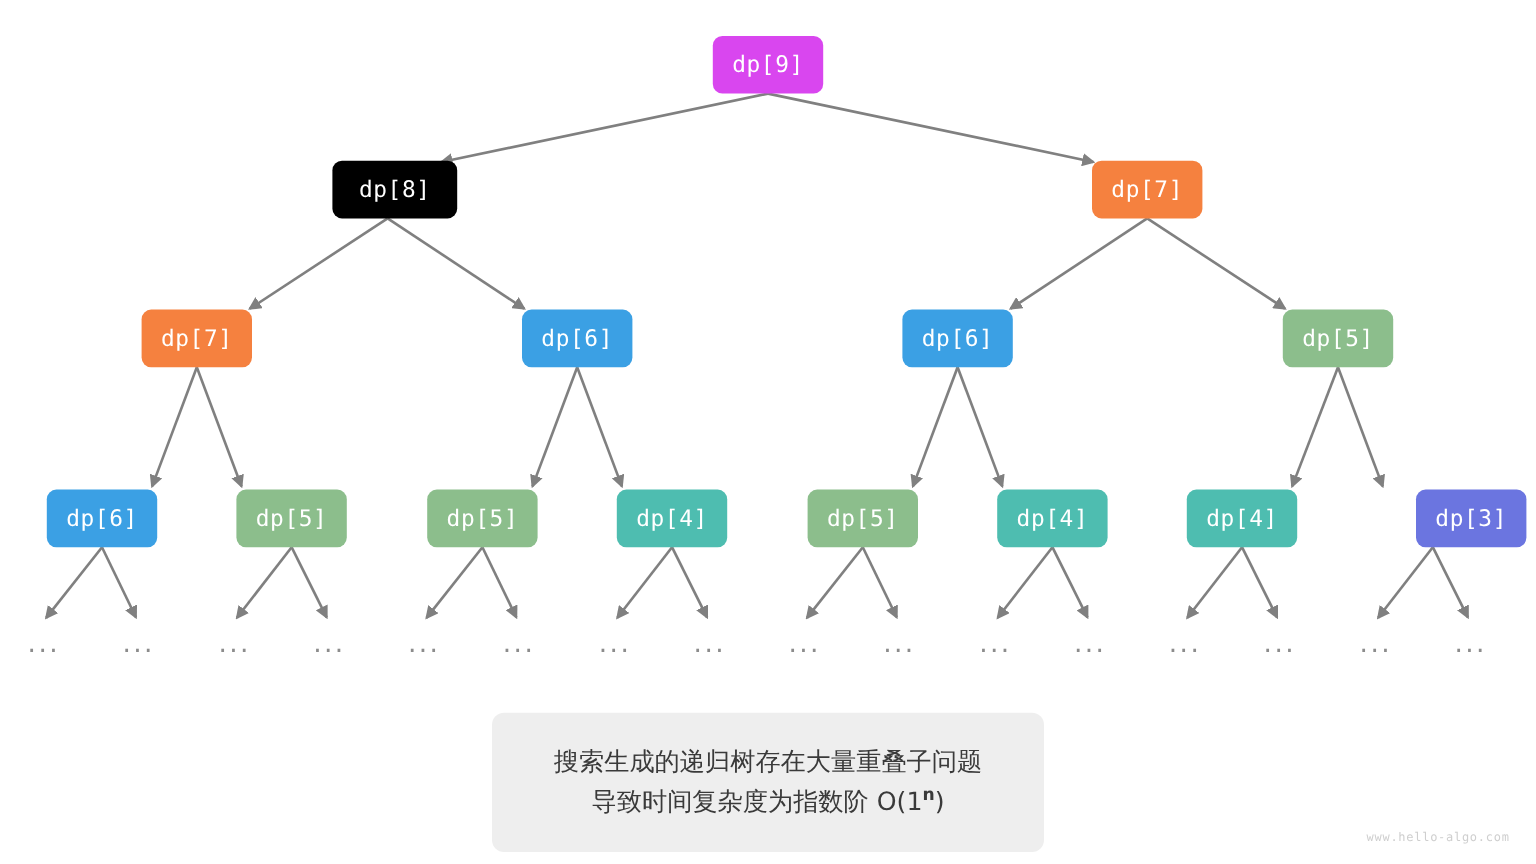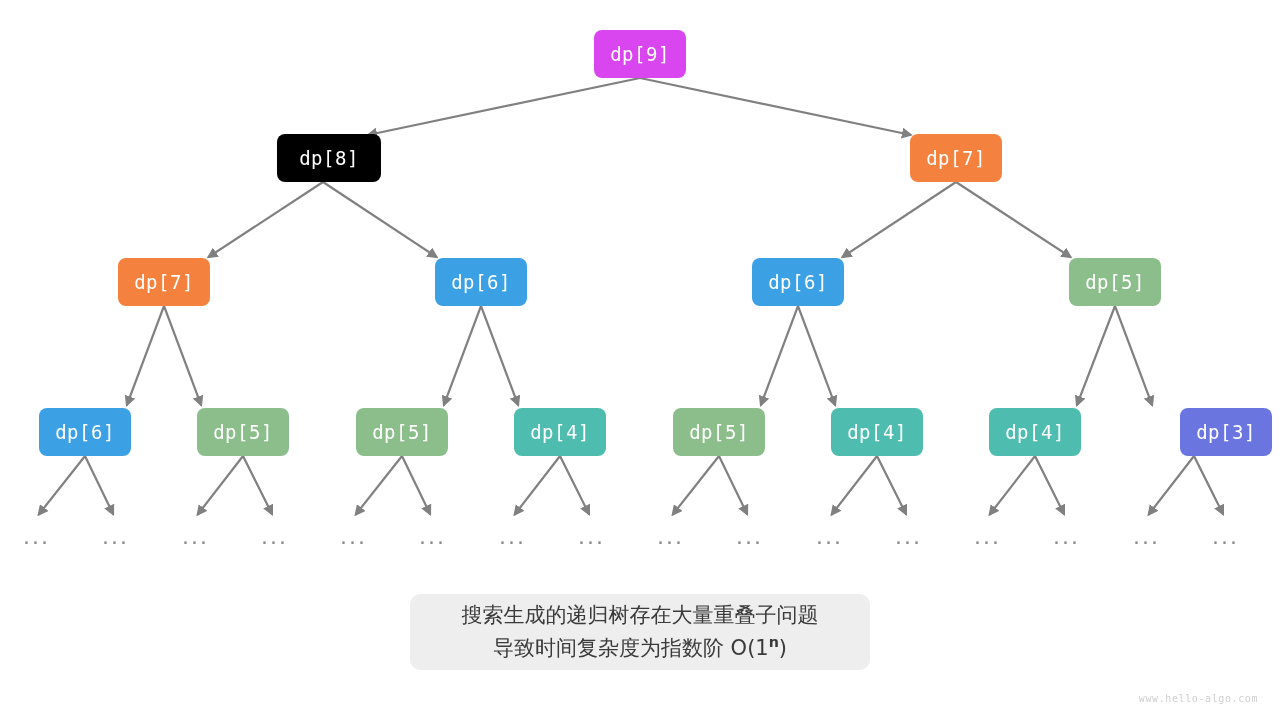--- a/index.html
+++ b/index.html
@@ -189,20 +189,20 @@
       <div class="ellipsis" style="left: 657px; top: 526px; color: rgb(140, 140, 140);">...</div>
       <div class="ellipsis" style="left: 736px; top: 526px; color: rgb(140, 140, 140);">...</div>
       <div class="ellipsis" style="left: 816px; top: 526px; color: rgb(140, 140, 140);">...</div>
       <div class="ellipsis" style="left: 895px; top: 526px; color: rgb(140, 140, 140);">...</div>
       <div class="ellipsis" style="left: 974px; top: 526px; color: rgb(140, 140, 140);">...</div>
       <div class="ellipsis" style="left: 1053px; top: 526px; color: rgb(140, 140, 140);">...</div>
       <div class="ellipsis" style="left: 1133px; top: 526px; color: rgb(140, 140, 140);">...</div>
       <div class="ellipsis" style="left: 1212px; top: 526px; color: rgb(140, 140, 140);">...</div>
     </div>
 
-  <div id="caption-box" style="left: 410px; top: 594px; width: 460px; height: 76px; background: rgb(238, 238, 238);">
+  <div id="caption-box" style="left: 410px; top: 594px; width: 460px; height: 116px; background: rgb(238, 238, 238);">
     <div class="cap-line">搜索生成的递归树存在大量重叠子问题</div>
     <div class="cap-line"><span>导致时间复杂度为指数阶  O(1</span><sup>n</sup><span>)</span></div>
   </div>
 
   <div id="watermark">www.hello-algo.com</div>
 
 </div>
 
 </body></html>

